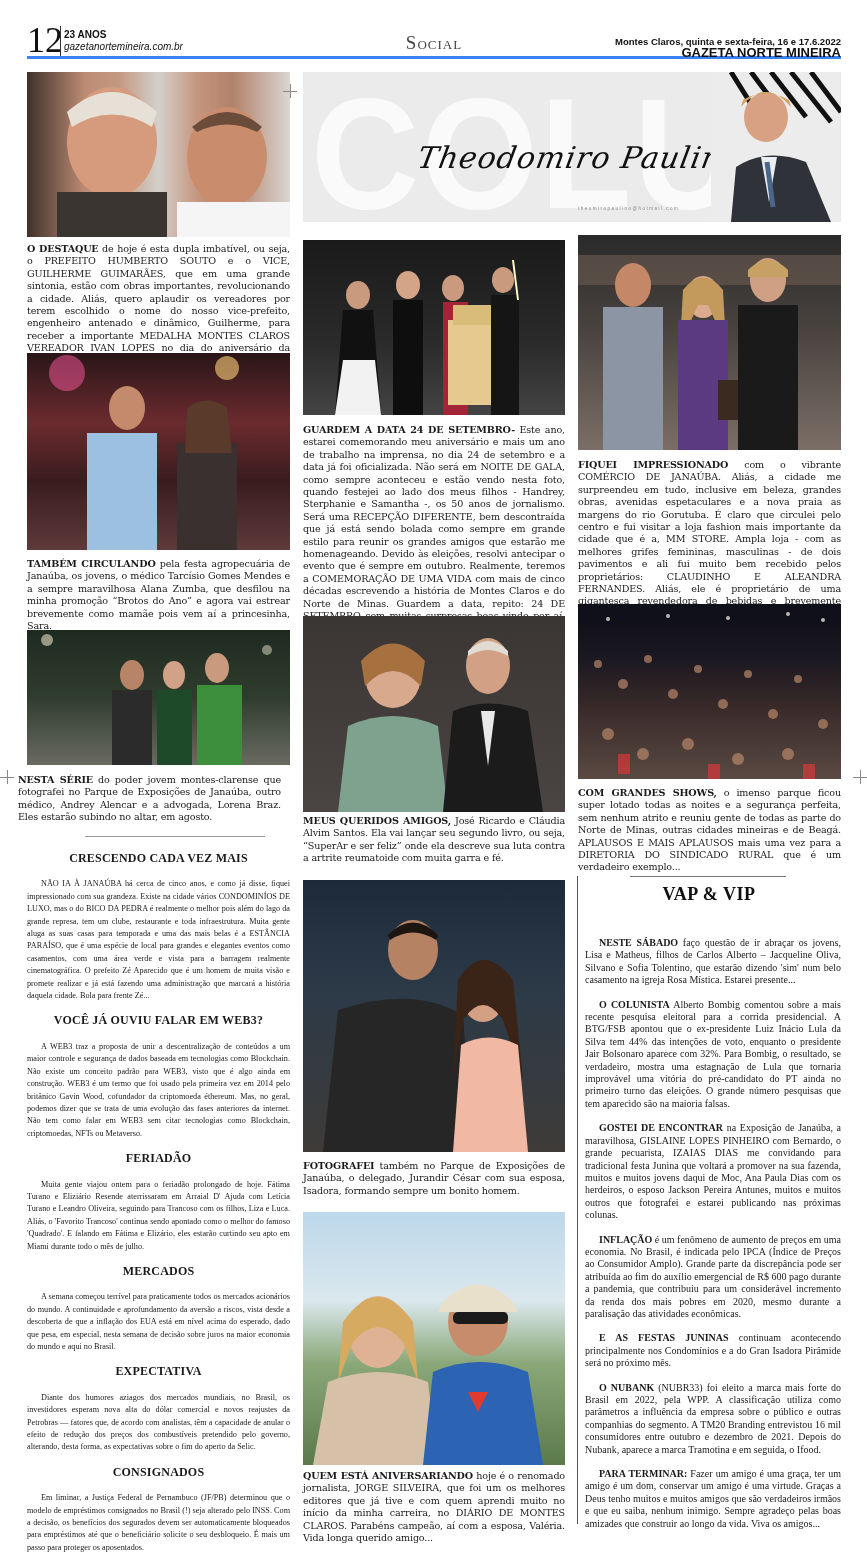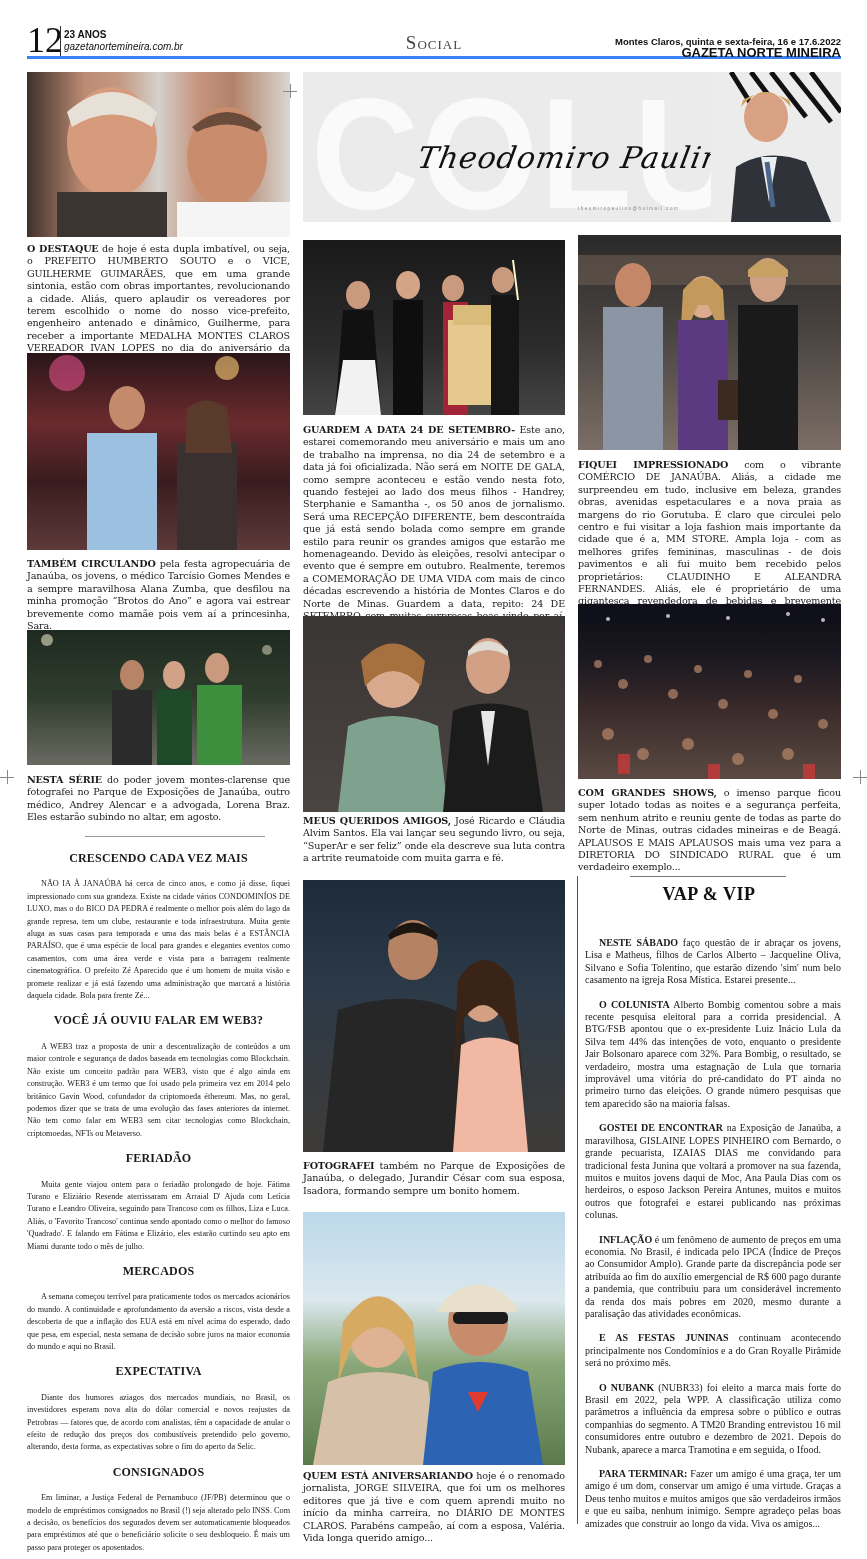--- a/index.html
+++ b/index.html
@@ -96,21 +96,21 @@
     <ellipse cx="105" cy="45" rx="12" ry="15" fill="#b88468"></ellipse>
     <rect x="130" y="60" width="35" height="75" fill="#1f4a2a"></rect>
     <ellipse cx="147" cy="45" rx="11" ry="14" fill="#d1a287"></ellipse>
     <rect x="170" y="55" width="45" height="80" fill="#3d8f3d"></rect>
     <ellipse cx="190" cy="38" rx="12" ry="15" fill="#c99a7d"></ellipse>
     <circle cx="20" cy="10" r="6" fill="#e8e2c8" opacity="0.6"></circle>
     <circle cx="240" cy="20" r="5" fill="#e8e2c8" opacity="0.5"></circle>
   </svg>
   
 </div>
-<div class="caption" style="left:27px;top:774px;width:263px;">
+<div class="caption" style="left:18px;top:774px;width:263px;">
   <b>NESTA SÉRIE</b><span> do poder jovem montes-clarense que fotografei no Parque de Exposições de Janaúba, outro médico, Andrey Alencar e a advogada, Lorena Braz. Eles estarão subindo no altar, em agosto.</span>
 </div>
 
 <div class="hrule" style="left:85px;top:836px;width:180px;"></div>
 
 <div class="column-text" style="left:27px;top:846px;width:263px;">
   <h4>CRESCENDO CADA VEZ MAIS</h4>
   <p>NÃO IA À JANAÚBA há cerca de cinco anos, e como já disse, fiquei impressionado com sua grandeza. Existe na cidade vários CONDOMINÍOS DE LUXO, mas o do BICO DA PEDRA é realmente o melhor pois além do lago da grande represa, tem um clube, restaurante e toda infraestrutura. Muita gente aluga as suas casas para temporada e uma das mais belas é a ESTÂNCIA PARAÍSO, que é uma espécie de local para grandes e elegantes eventos como casamentos, com uma área verde e vista para a barragem realmente cinematográfica. O prefeito Zé Aparecido que é um homem de muita visão e promete realizar e já está fazendo uma administração que marcará a história daquela cidade. Bola para frente Zé...</p>
   <h4>VOCÊ JÁ OUVIU FALAR EM WEB3?</h4>
   <p>A WEB3 traz a proposta de unir a descentralização de conteúdos a um maior controle e segurança de dados baseada em tecnologias como Blockchain. Não existe um conceito padrão para WEB3, visto que é algo ainda em construção. WEB3 é um termo que foi usado pela primeira vez em 2014 pelo britânico Gavin Wood, cofundador da criptomoeda éthereum. Mas, no geral, podemos dizer que se trata de uma evolução das fases anteriores da internet. Não tem como falar em WEB3 sem citar tecnologias como Blockchain, criptomoedas, NFTs ou Metaverso.</p>
@@ -274,20 +274,20 @@
 
 <div class="vcol-rule" style="left:577px;top:876px;height:648px;"></div>
 <div class="hrule" style="left:630px;top:876px;width:156px;background:#777;"></div>
 <div class="vap-title">VAP &amp; VIP</div>
 
 <div class="column-text" style="left:585px;top:937px;width:256px;font-size:10px;">
   <p><b>NESTE SÁBADO</b><span> faço questão de ir abraçar os jovens, Lisa e Matheus, filhos de Carlos Alberto – Jacqueline Oliva, Silvano e Sofia Tolentino, que estarão dizendo 'sim' num belo casamento na igreja Rosa Mística. Estarei presente...</span></p>
   <p><b>O COLUNISTA</b><span> Alberto Bombig comentou sobre a mais recente pesquisa eleitoral para a corrida presidencial. A BTG/FSB apontou que o ex-presidente Luiz Inácio Lula da Silva tem 44% das intenções de voto, enquanto o presidente Jair Bolsonaro aparece com 32%. Para Bombig, o resultado, se verdadeiro, mostra uma estagnação de Lula que tornaria improvável uma vitória do pré-candidato do PT ainda no primeiro turno das eleições. O grande número pesquisas que tem aparecido são na maioria falsas.</span></p>
   <p><b>GOSTEI DE ENCONTRAR</b><span> na Exposição de Janaúba, a maravilhosa, GISLAINE LOPES PINHEIRO com Bernardo, o grande pecuarista, IZAIAS DIAS me convidando para tradicional festa Junina que voltará a promover na sua fazenda, muitos e muitos jovens daqui de Moc, Ana Paula Dias com os herdeiros, o esposo Jackson Pereira Antunes, muitos e muitos outros que fotografei e estarei publicando nas próximas colunas.</span></p>
   <p><b>INFLAÇÃO</b><span> é um fenômeno de aumento de preços em uma economia. No Brasil, é indicada pelo IPCA (Índice de Preços ao Consumidor Amplo). Grande parte da discrepância pode ser atribuída ao fim do auxílio emergencial de R$ 600 pago durante a pandemia, que contribuiu para um considerável incremento da renda dos mais pobres em 2020, mesmo durante a paralisação das atividades econômicas.</span></p>
-  <p><b>E AS FESTAS JUNINAS</b><span> continuam acontecendo principalmente nos Condomínios e a do Gran Royalle Pirâmide será no próximo mês.</span></p>
+  <p><b>E AS FESTAS JUNINAS</b><span> continuam acontecendo principalmente nos Condomínios e a do Gran Isadora Pirâmide será no próximo mês.</span></p>
   <p><b>O NUBANK</b><span> (NUBR33) foi eleito a marca mais forte do Brasil em 2022, pela WPP. A classificação utiliza como parâmetros a influência da empresa sobre o público e outras companhias do segmento. A TM20 Branding entrevistou 16 mil consumidores entre outubro e dezembro de 2021. Depois do Nubank, aparece a marca Tramotina e em seguida, o Ifood.</span></p>
   <p><b>PARA TERMINAR:</b><span> Fazer um amigo é uma graça, ter um amigo é um dom, conservar um amigo é uma virtude. Graças a Deus tenho muitos e muitos amigos que são verdadeiros irmãos e que eu saiba, nenhum inimigo. Sempre agradeço pelas boas amizades que construir ao longo da vida. Viva os amigos...</span></p>
 </div>
 
 <div class="crop-mark" style="left:0;top:770px;"></div>
 <div class="crop-mark" style="left:853px;top:770px;"></div>
 <div class="crop-mark" style="left:283px;top:84px;"></div>
 
 </body></html>

